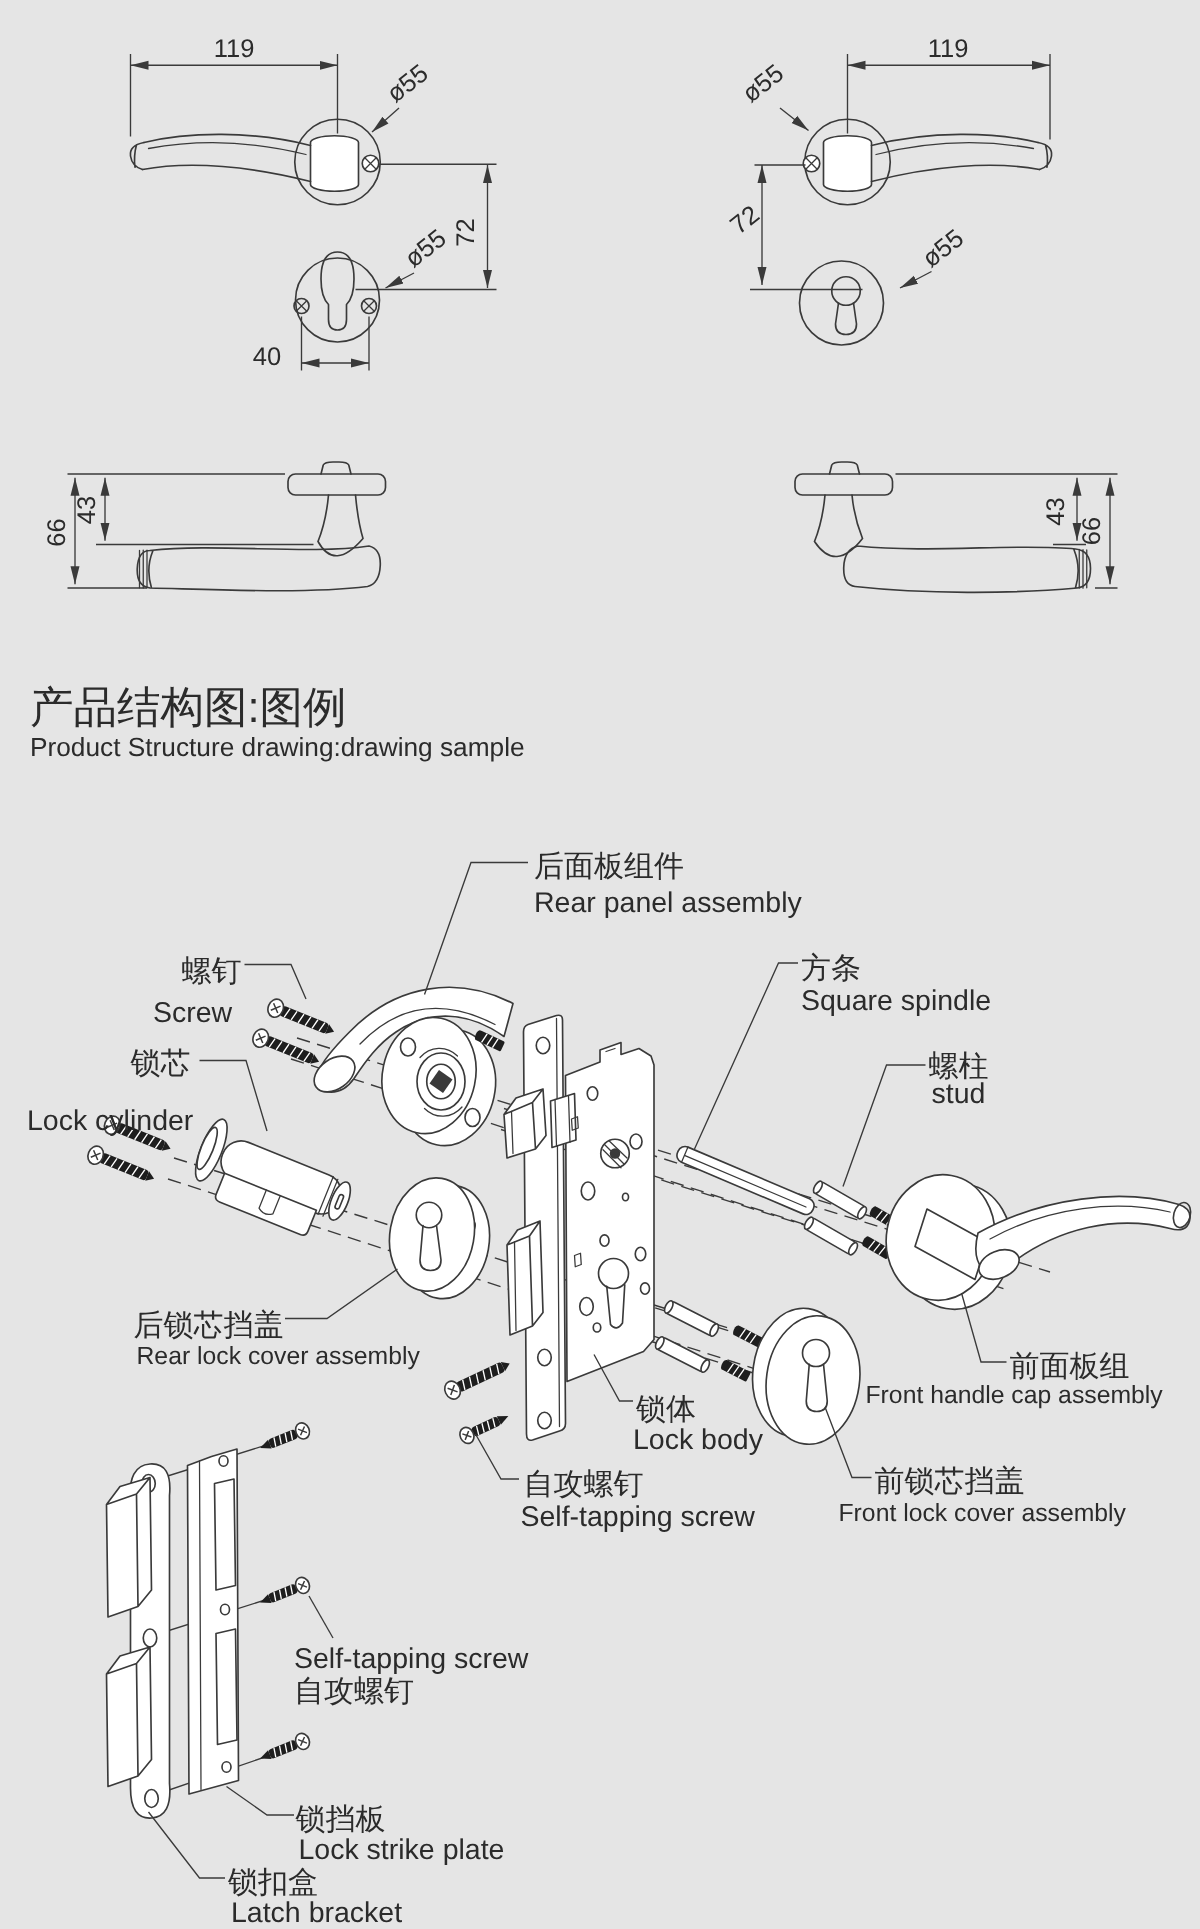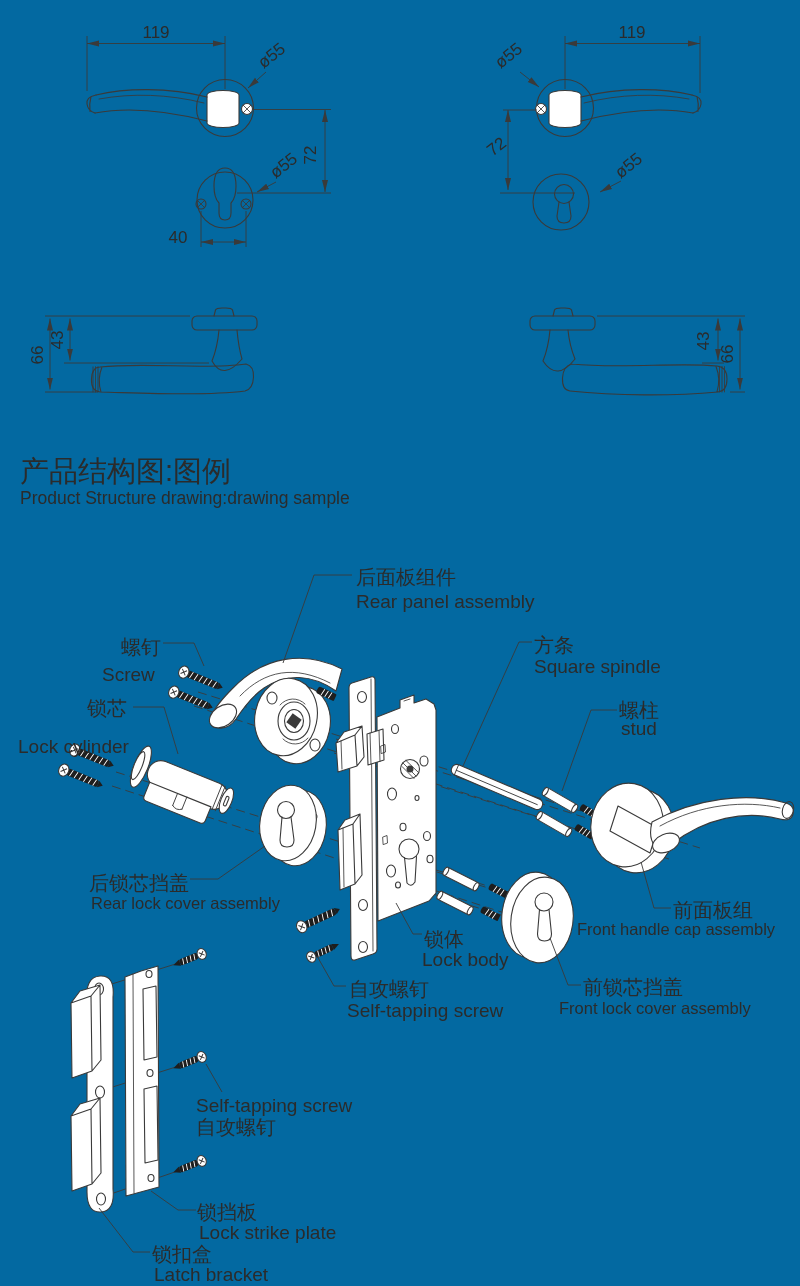--- a/index.html
+++ b/index.html
@@ -1,16 +1,16 @@
 <!DOCTYPE html>
 <html><head>
 <meta charset="utf-8">
 <style>
   html,body{margin:0;padding:0;background:#fff;}
-  #page{width:800px;height:1286px;background:#0369a1;position:relative;overflow:hidden;}
+  #page{width:800px;height:1286px;background:#e5e5e5;position:relative;overflow:hidden;}
   svg{display:block;}
   .ln  {fill:none;stroke:#3a3a3a;stroke-width:1.1;stroke-linecap:round;stroke-linejoin:round;}
   .lnf {fill:#ffffff;stroke:#3a3a3a;stroke-width:1.1;stroke-linejoin:round;}
   .thin{stroke-width:0.85;}
   .dim {fill:none;stroke:#3a3a3a;stroke-width:0.9;}
   .dash{fill:none;stroke:#3a3a3a;stroke-width:0.9;stroke-dasharray:9 5;}
   .blk {fill:#1e1e1e;stroke:none;}
   .thr {stroke:#ffffff;stroke-width:0.9;fill:none;}
   text {fill:#2b2b2b;font-family:"Liberation Sans","DejaVu Sans",sans-serif;}
   .t-zh{font-size:20px;}

